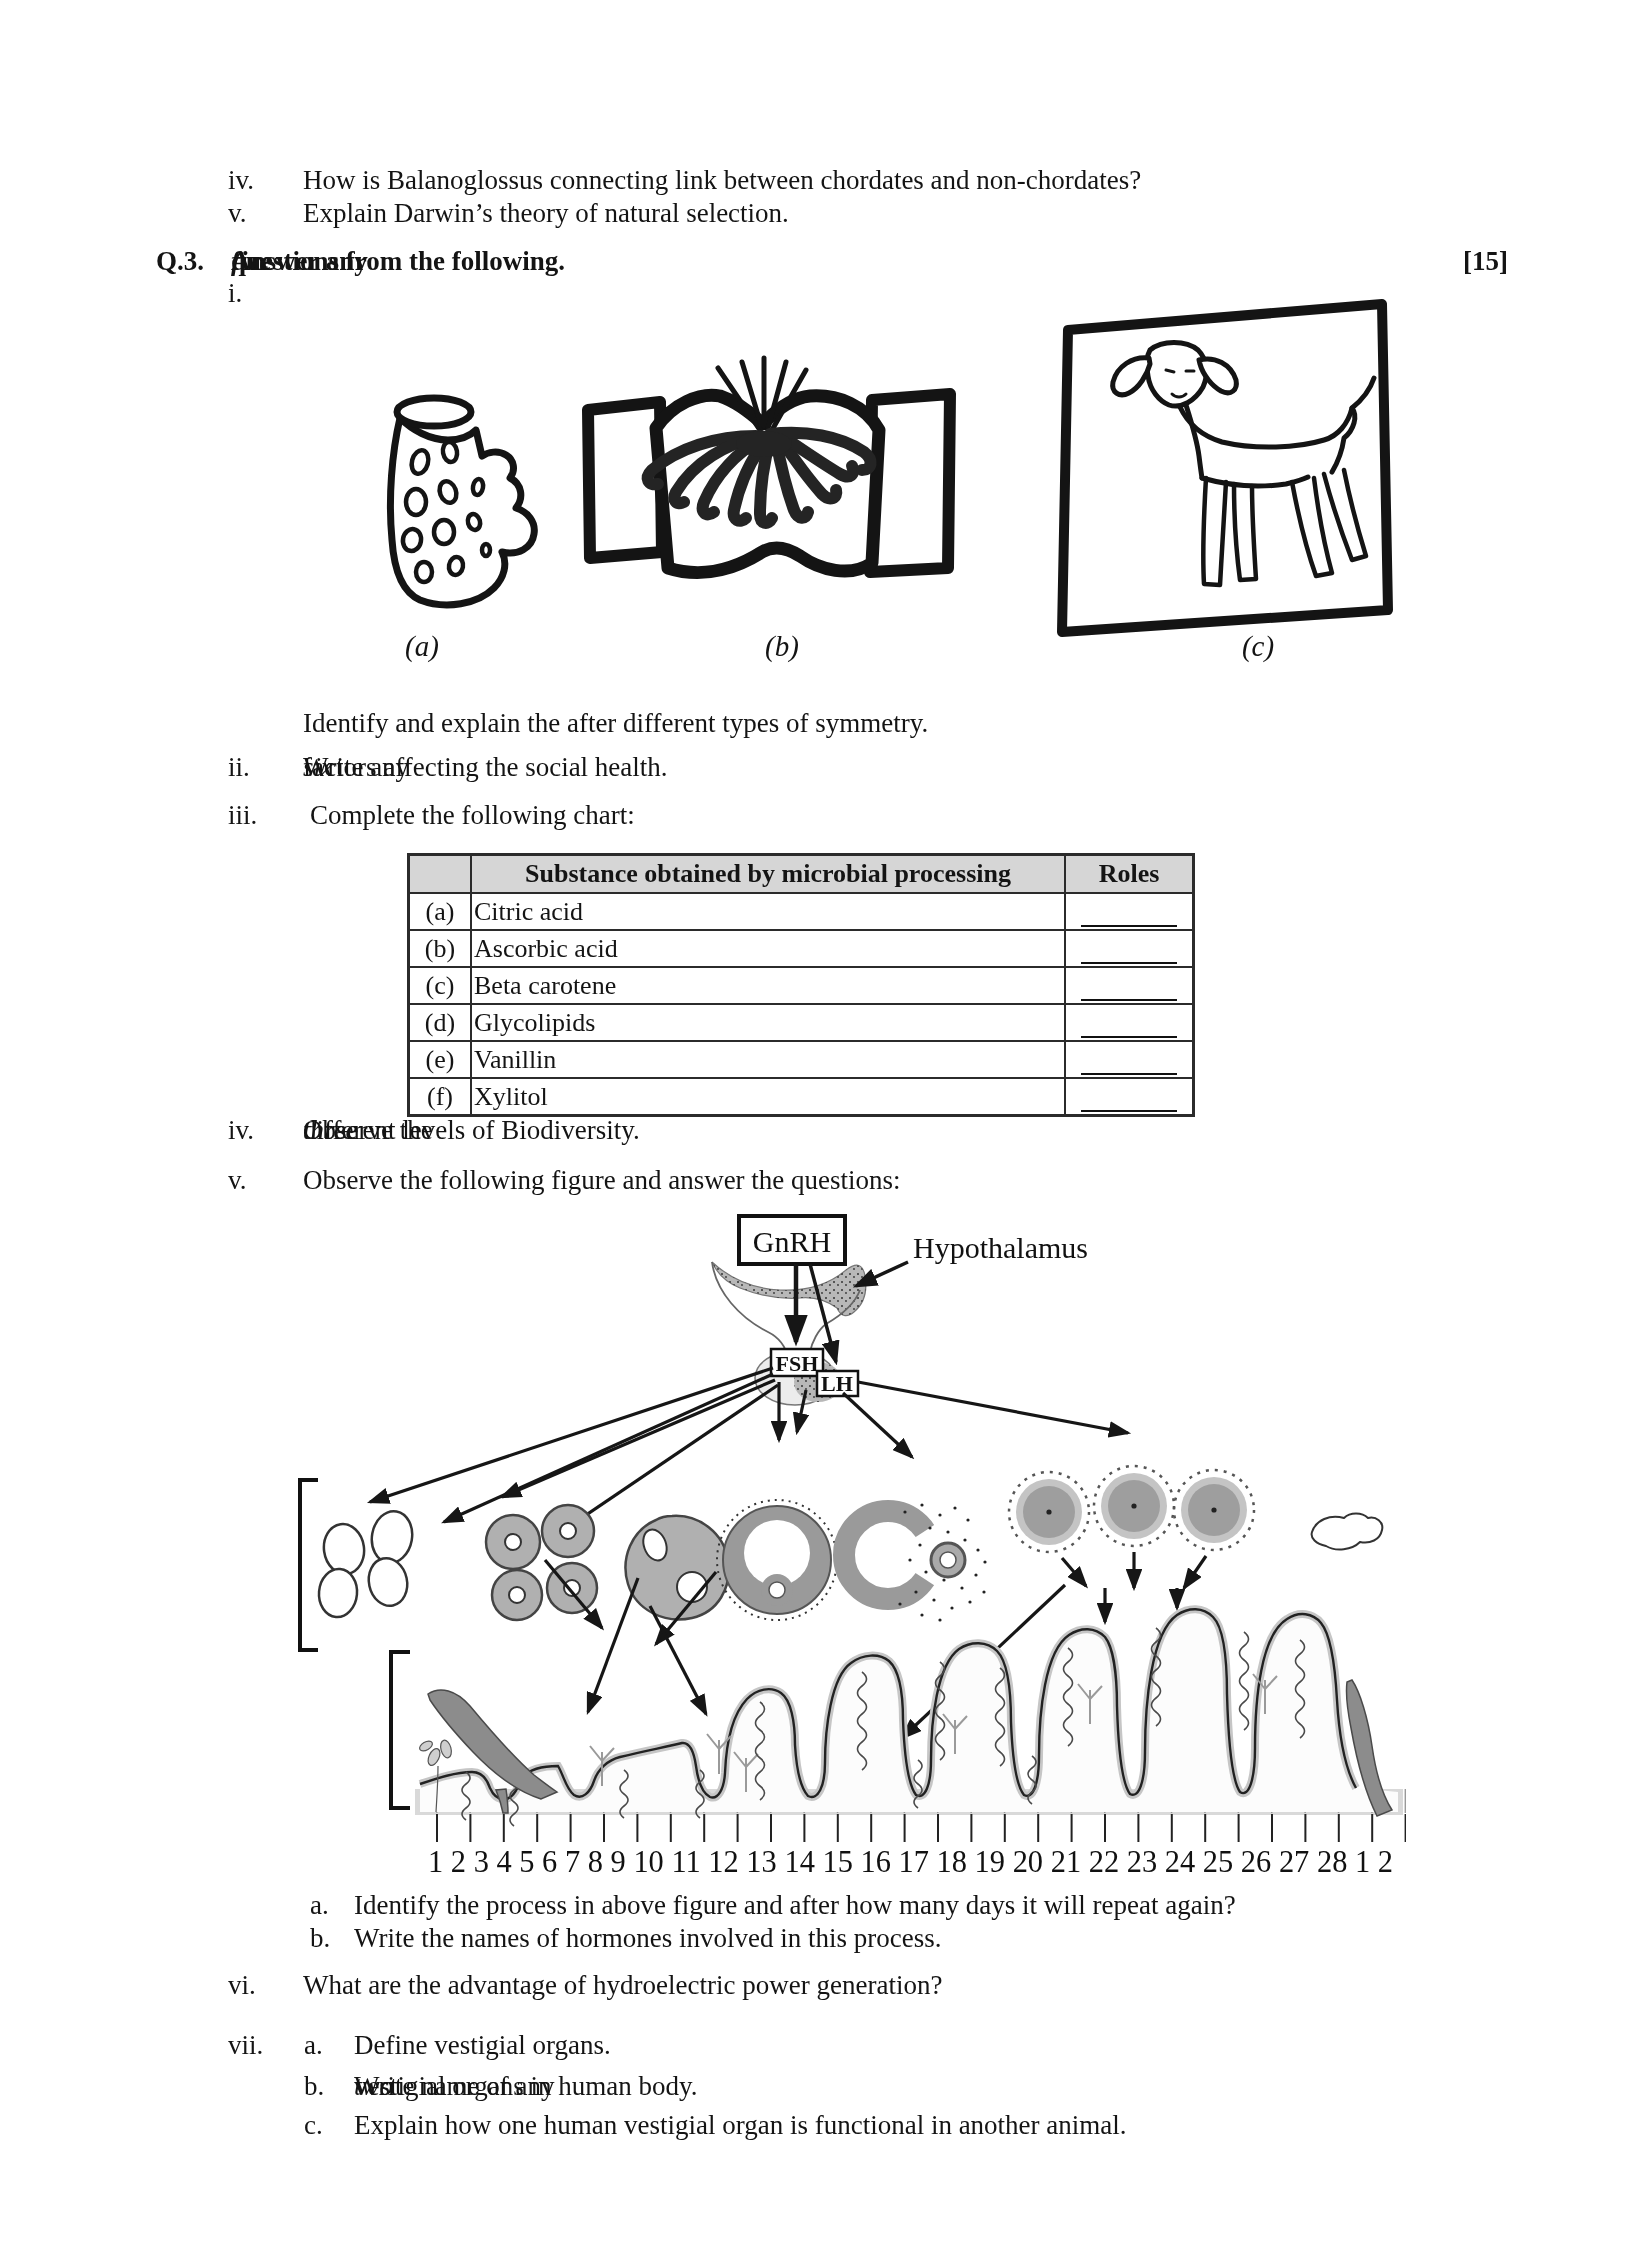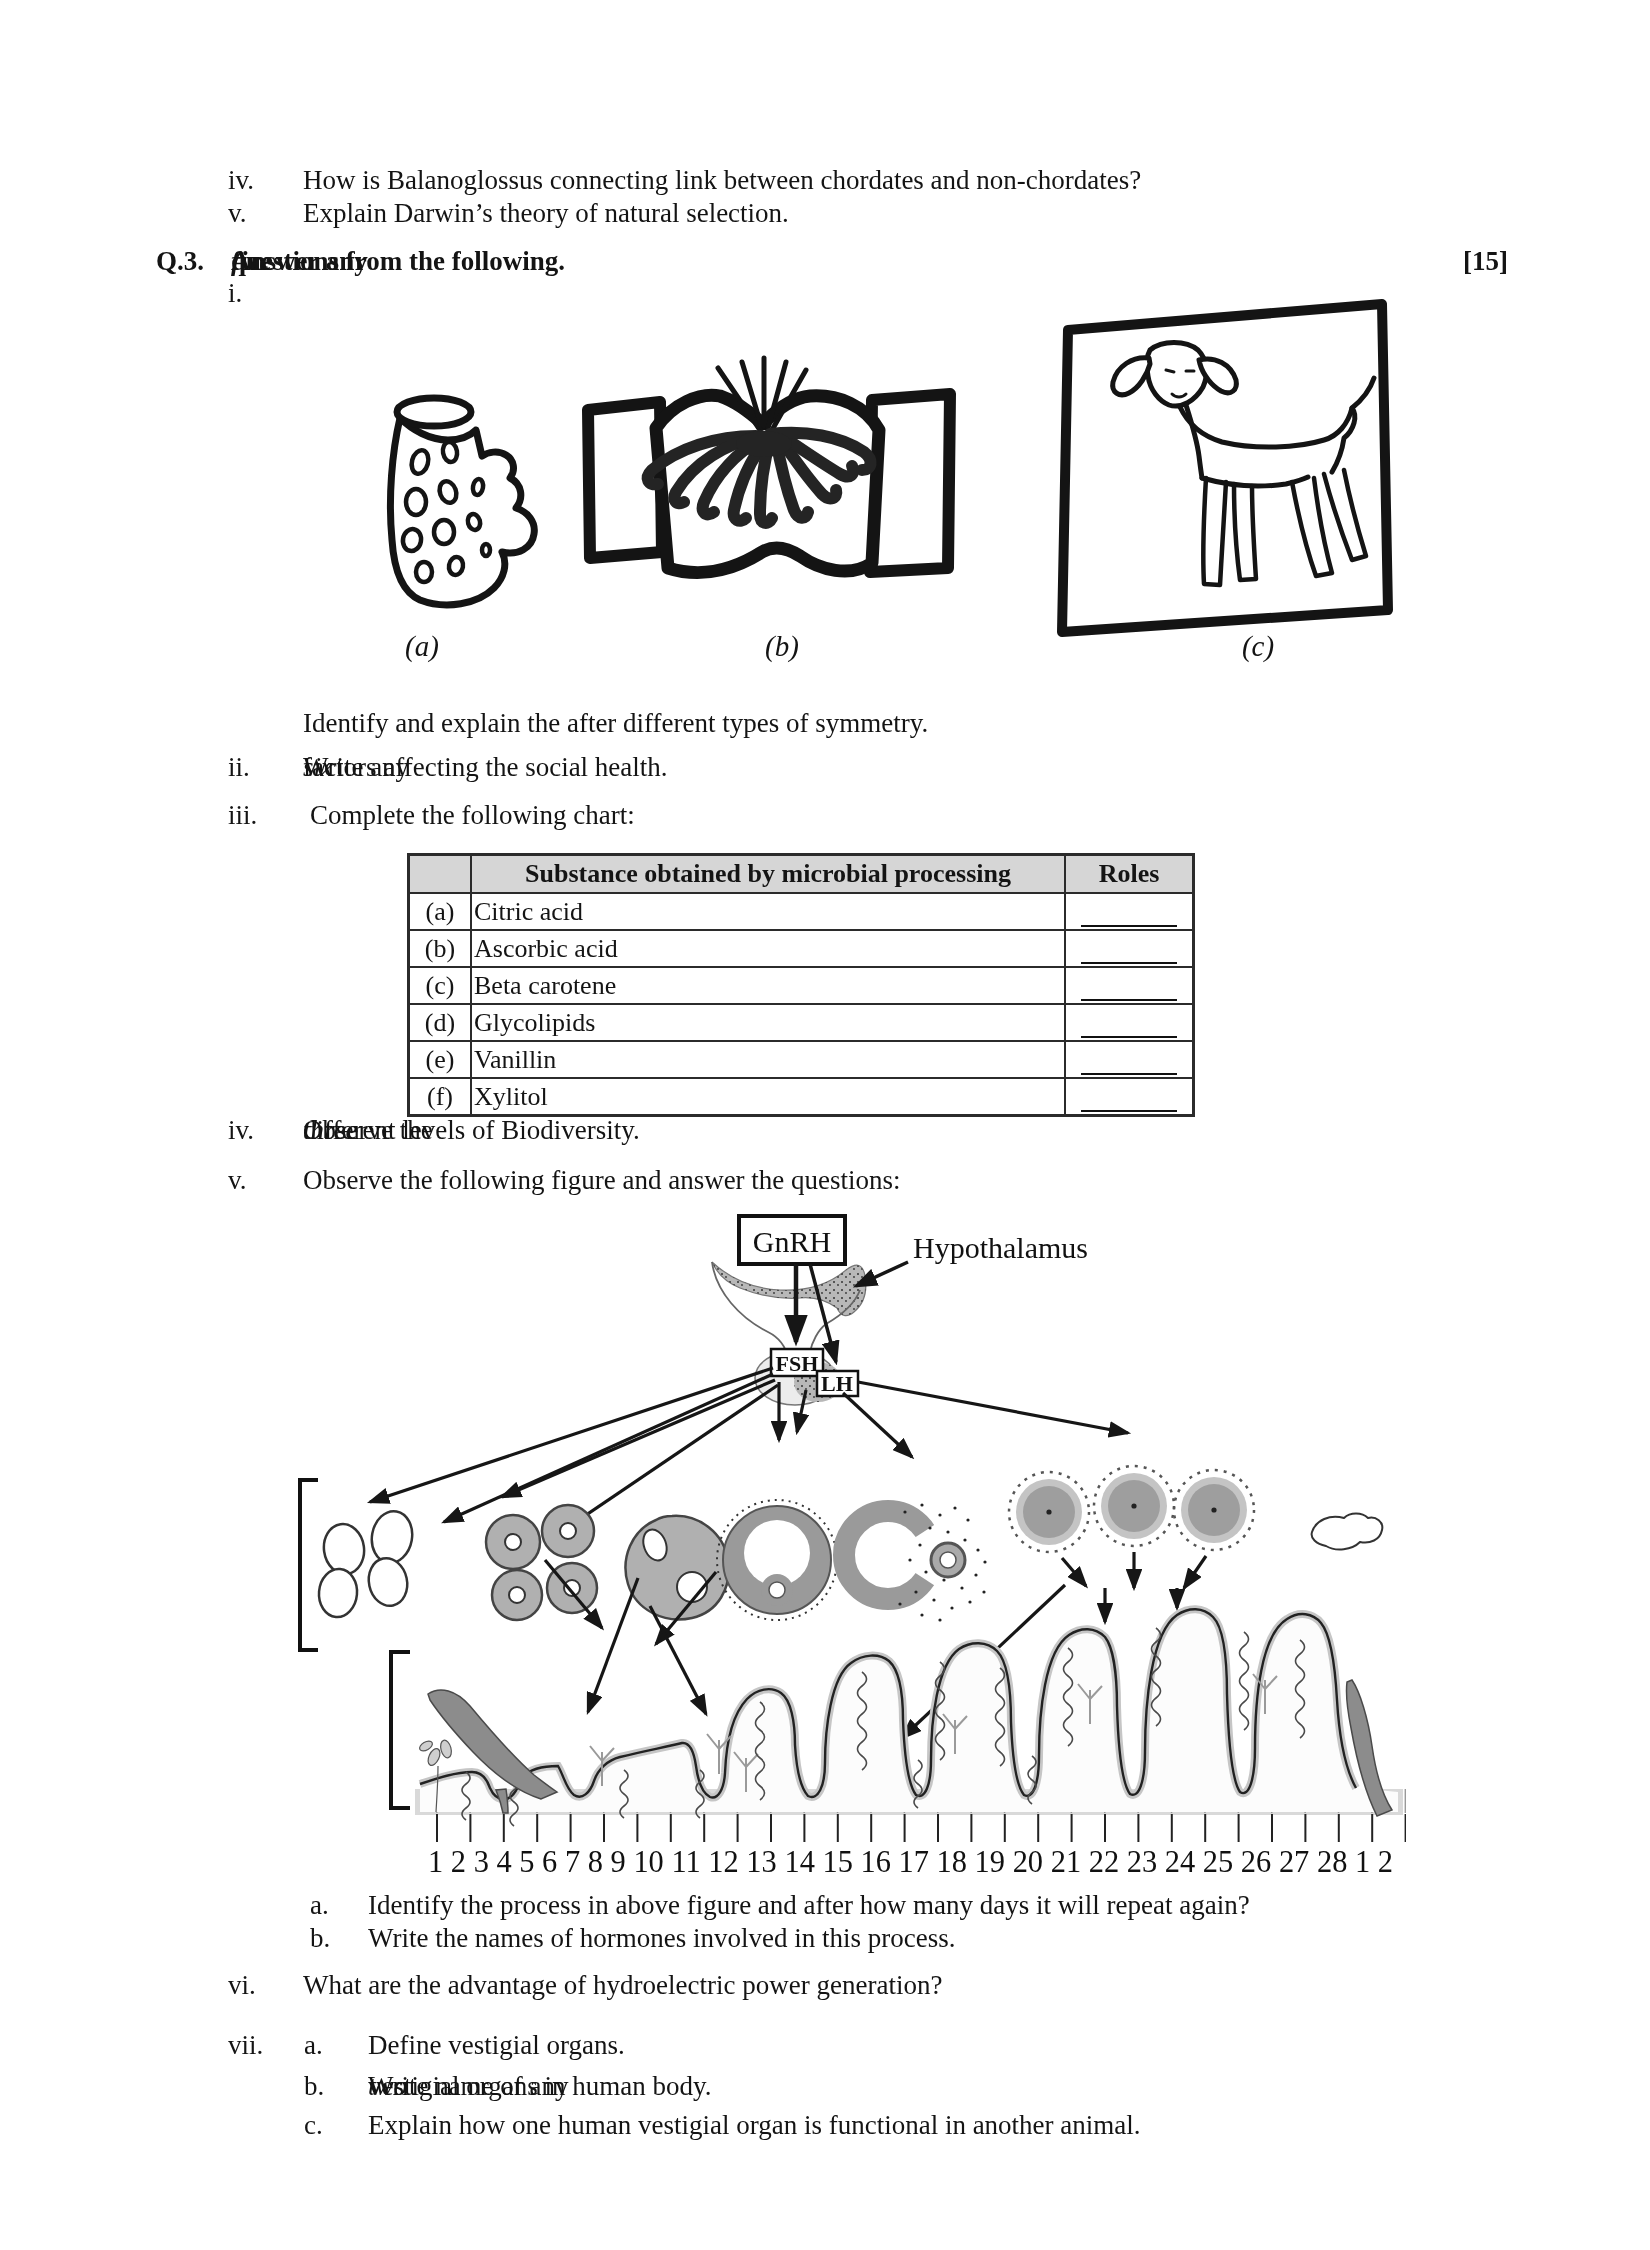--- a/index.html
+++ b/index.html
@@ -1,20 +1,20 @@
 <!DOCTYPE html>
 <html><head>
 <meta charset="utf-8">
 <style>
   html,body{margin:0;padding:0;background:#fff;}
   .page{position:relative;width:1592px;height:2250px;background:#fff;overflow:hidden;
         font-family:"Liberation Serif","DejaVu Serif",serif;color:#141414;}
   .ln{position:absolute;left:0;width:1650px;height:36px;font-size:27px;white-space:nowrap;}
   .ln span{position:absolute;top:0;}
-  .c-q{left:156px;} .c-rn{left:228px;} .c-tx{left:303px;} .c-sl{left:304px;} .c-st{left:368px;}
+  .c-q{left:156px;} .c-rn{left:228px;} .c-tx{left:303px;} .c-sl{left:304px;} .c-st{left:354px;}
   .c-sl2{left:310px;}
   .bold{font-weight:bold;} .it{font-style:italic;} .bit{font-weight:bold;font-style:italic;text-align:right;}
   .marks{left:1463px;font-weight:bold;}
   .figlabel{position:absolute;top:630px;font-size:29px;font-style:italic;transform:translateX(-50%);}
   table.chart{position:absolute;left:407px;top:853px;border-collapse:collapse;table-layout:fixed;
               font-size:26px;}
   table.chart{border:3px solid #2b2b2b;}
   table.chart td,table.chart th{border:2px solid #2b2b2b;padding:0 2px;height:35px;
     vertical-align:middle;background:#fff;overflow:hidden;}
   table.chart th{background:#d6d6d6;font-weight:bold;text-align:center;height:36px;}

